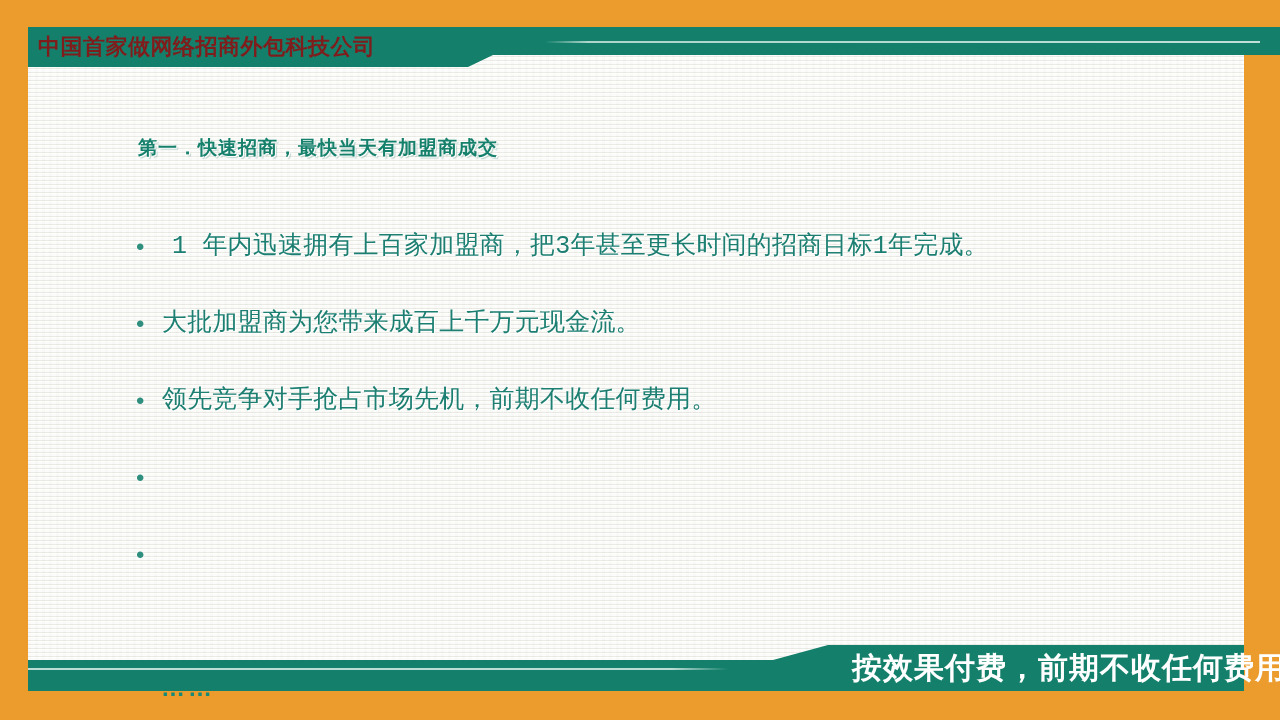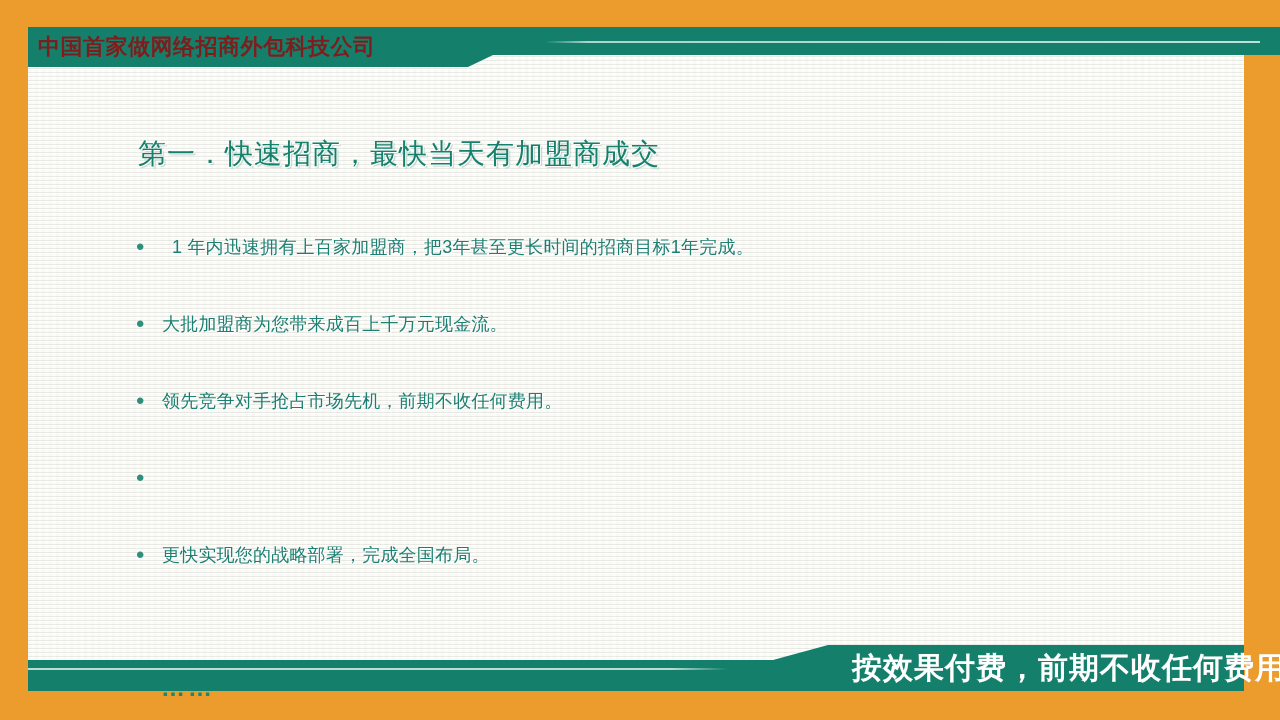--- a/index.html
+++ b/index.html
@@ -90,22 +90,22 @@
     left: 28px;
     top: 70px;
     width: 1216px;
     height: 570px;
   }
 
   .section-heading {
     position: absolute;
     left: 110px;
     top: 65px;
-    font-size: 28px;
-    font-weight: normal;
+    font-size: 19px;
+    font-weight: bold;
     color: #15806b;
     letter-spacing: 1px;
     white-space: nowrap;
     text-shadow:
       1px 1px 0 rgba(255,255,255,0.95),
       2px 2px 1px rgba(120,170,158,0.45);
   }
 
   .bullets {
     position: absolute;
@@ -121,22 +121,22 @@
   }
   .bullet-dot {
     width: 26px;
     flex: 0 0 26px;
     color: #2f8f7e;
     font-size: 24px;
     line-height: 34px;
     text-align: left;
   }
   .bullet-text {
-    font-family: Liberation Sans, sans-serif;
-    font-size: 18px;
+    font-family: Liberation Mono, monospace;
+    font-size: 25px;
     line-height: 34px;
     color: #1c7f72;
     letter-spacing: 0.2px;
     text-shadow: 1px 1px 0 rgba(255,255,255,0.9);
   }
   .bullet-row.indented .bullet-text { padding-left: 10px; }
 
   .ellipsis {
     position: absolute;
     left: 133px;
@@ -217,21 +217,20 @@
         <span class="bullet-dot">•</span>
         <span class="bullet-text">领先竞争对手抢占市场先机，前期不收任何费用。</span>
       </div>
 
       <div class="bullet-row">
         <span class="bullet-dot">•</span>
       </div>
 
       <div class="bullet-row">
         <span class="bullet-dot">•</span>
-        <span class="bullet-text">更快实现您的战略部署，完成全国布局。</span>
       </div>
 
     </div>
 
     <div class="ellipsis">……</div>
 
   </div>
 
   <div class="footer-band"></div>
   <div class="footer-hairline"></div>

